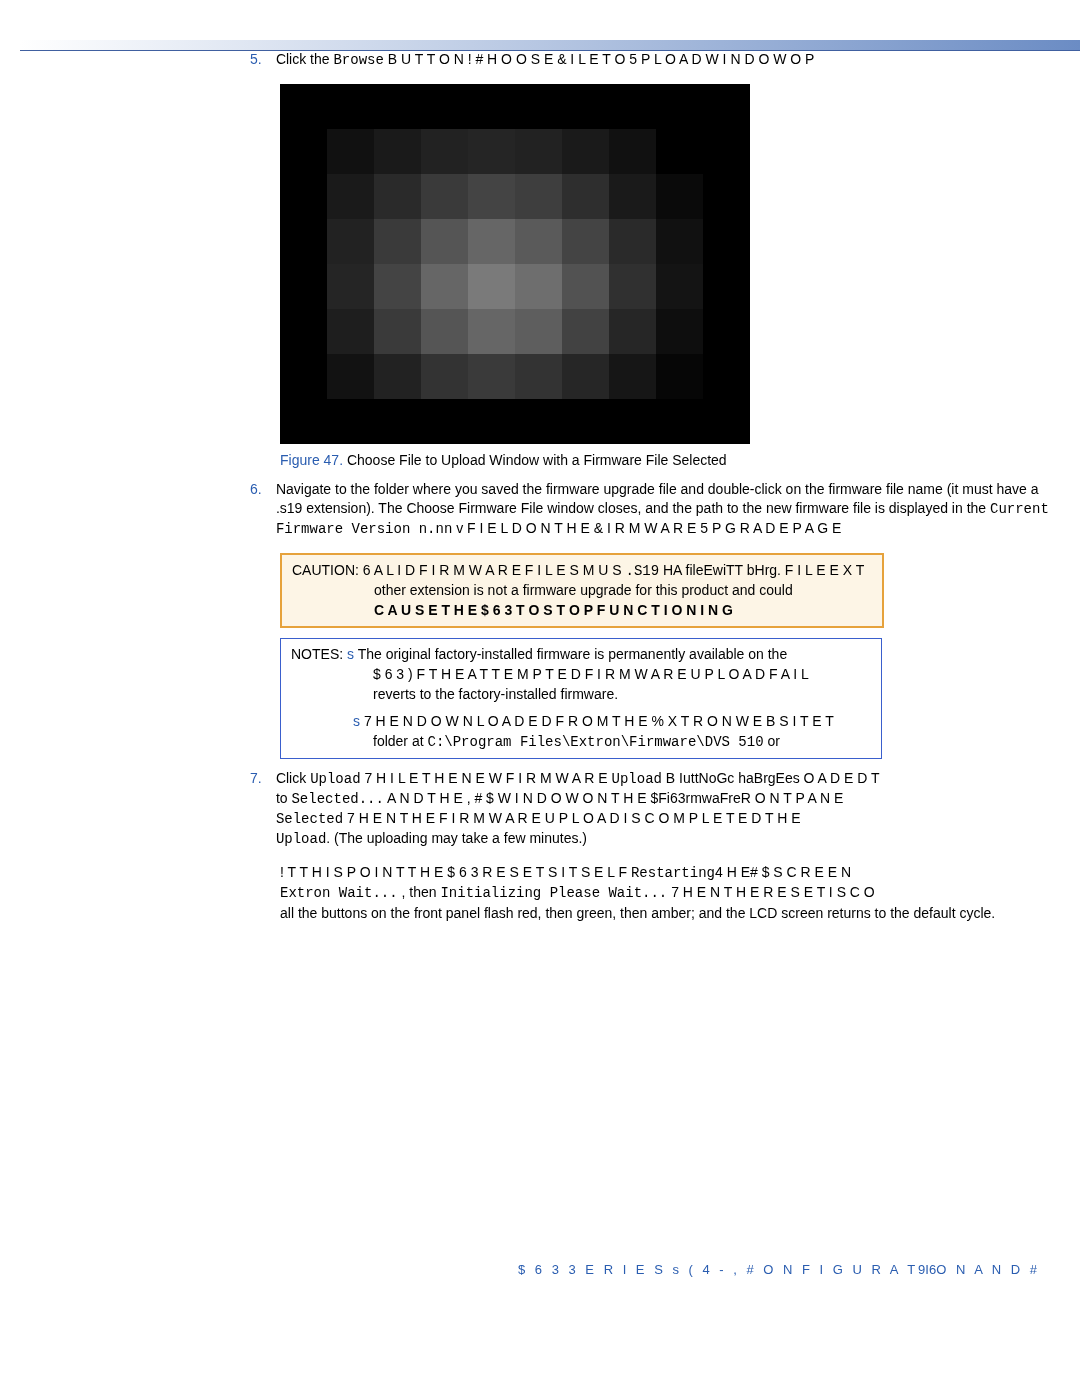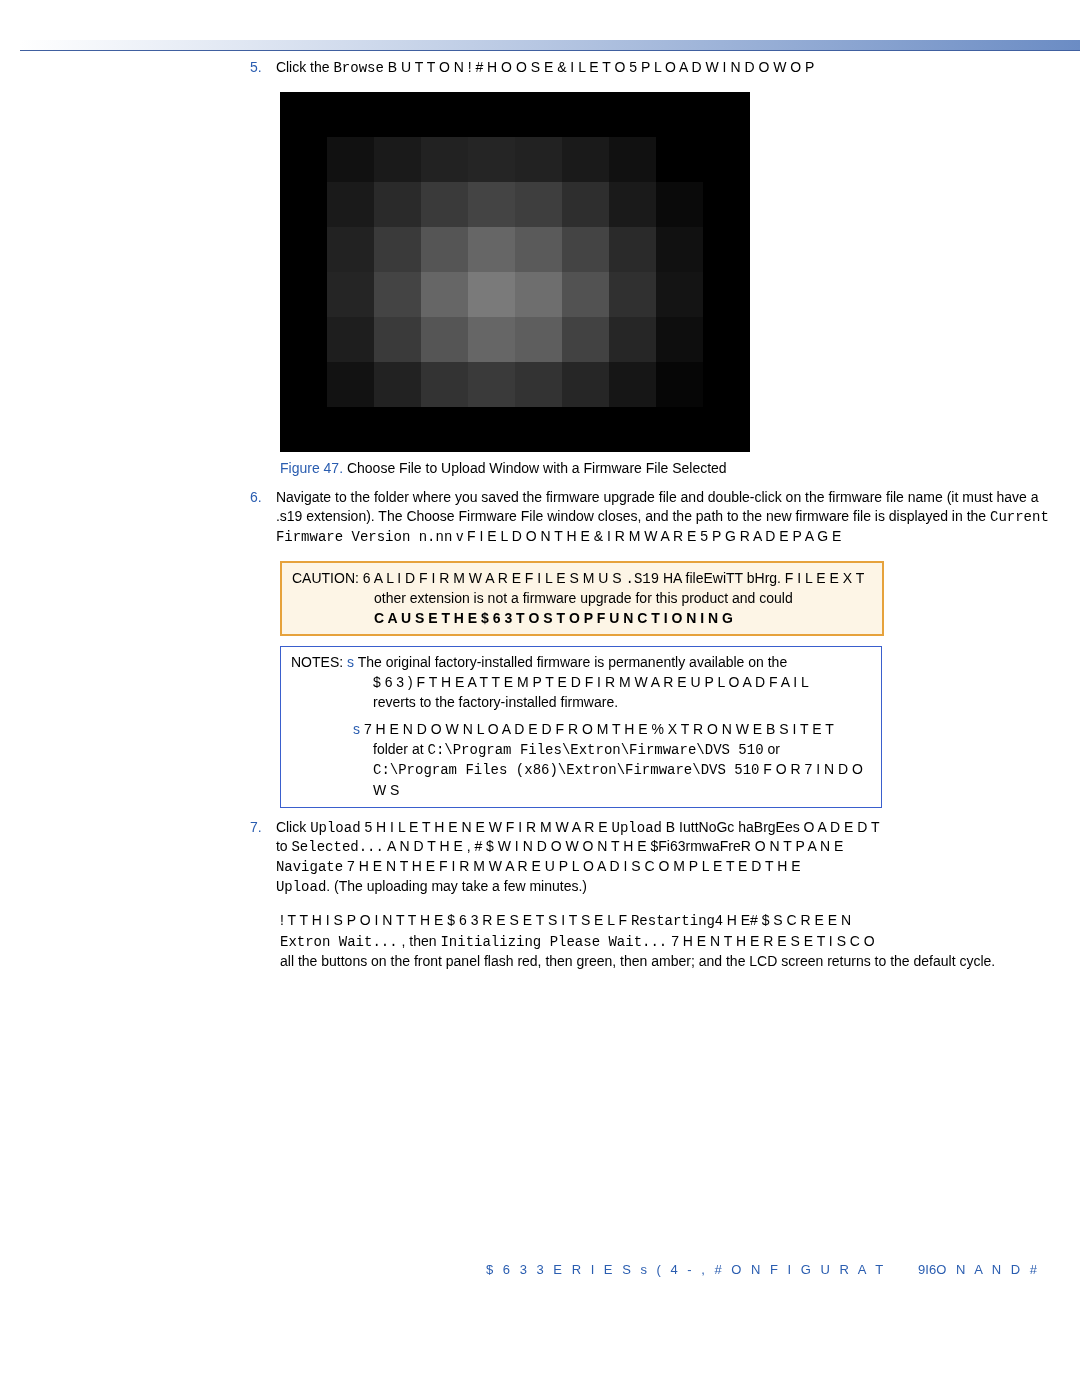--- a/index.html
+++ b/index.html
@@ -80,34 +80,33 @@
     border: 1px solid #3a5fcd;
     background: #fff;
   }
   .label-bold {
     font-weight: normal;
   }
   .bullet-s {
     color: #2a5db0;
   }
   .para {
-    margin: 8px 0 14px 0;
+    margin: 0 0 14px 0;
     line-height: 1.4;
   }
   .footer {
     position: absolute;
     bottom: 120px;
     right: 40px;
     color: #2a5db0;
     letter-spacing: 3px;
     font-size: 13px;
   }
   .footer .plain {
     letter-spacing: normal;
-    margin-left: 32px;
   }
 </style>
 </head>
 <body>
 
 <div class="page">
   <div class="top-gradient"></div>
 
   <div class="content">
 
@@ -228,31 +227,28 @@
       </div>
       <div style="padding-left:82px;">$ 6 3     ) F  T H E  A T T E M P T E D  F I R M W A R E  U P L O A D  F A I L</div>
       <div style="padding-left:82px;">reverts to the factory-installed firmware.</div>
       <div style="padding-left:62px; margin-top:8px;">
         <span class="bullet-s">s</span>
         <span>7 H E N  D O W N L O A D E D  F R O M  T H E  % X T R O N  W E B S I T E   T</span>
       </div>
       <div style="padding-left:82px;">
         <span>folder at </span><span class="mono">C:\Program Files\Extron\Firmware\DVS 510</span><span> or</span>
       </div>
-      <div style="padding-left:82px;">
-        <span class="mono">C:\Program Files (x86)\Extron\Firmware\DVS 510</span><span>  F O R  7 I N D O W S</span>
-      </div>
     </div>
 
     <div class="para">
       <span class="step-num">7.</span>
       <span class="step-text">
-        <span>Click </span><span class="mono">Upload</span><span>   5 H I L E  T H E  N E W  F I R M W A R E </span><span class="mono">Upload</span><span> B IuttNoGc haBrgEes O A D E D   T</span><br>
+        <span>Click </span><span class="mono">Upload</span><span>   7 H I L E  T H E  N E W  F I R M W A R E </span><span class="mono">Upload</span><span> B IuttNoGc haBrgEes O A D E D   T</span><br>
         <span>to </span><span class="mono">Selected...</span><span>   A N D  T H E  , # $  W I N D O W  O N  T H E  $Fi63rmwaFreR O N T  P A N E</span><br>
-        <span class="mono">Navigate</span><span>   7 H E N  T H E  F I R M W A R E  U P L O A D  I S  C O M P L E T E D   T H E</span><br>
+        <span class="mono">Selected</span><span>   7 H E N  T H E  F I R M W A R E  U P L O A D  I S  C O M P L E T E D   T H E</span><br>
         <span class="mono">Upload</span><span>. (The uploading may take a few minutes.)</span>
       </span>
     </div>
 
     <div class="para" style="margin-left:30px; width:780px;">
       <span>! T  T H I S  P O I N T   T H E  $ 6 3  R E S E T S  I T S E L F  </span><span class="mono">Restarting</span><span>4 H E# $  S C R E E N</span><br>
       <span class="mono">Extron Wait...</span><span> , then </span><span class="mono">Initializing  Please Wait...</span><span>   7 H E N  T H E  R E S E T  I S  C O</span><br>
       <span>all the buttons on the front panel flash red, then green, then amber; and the LCD screen returns to the default cycle.</span>
     </div>
 

